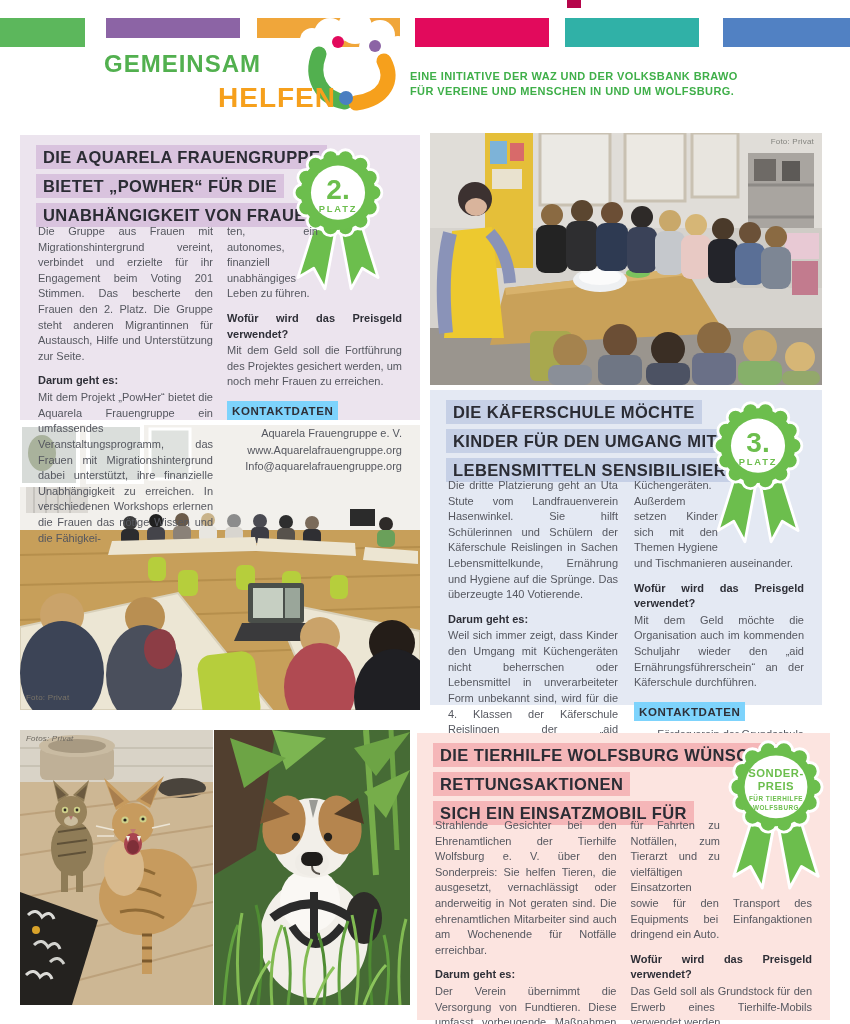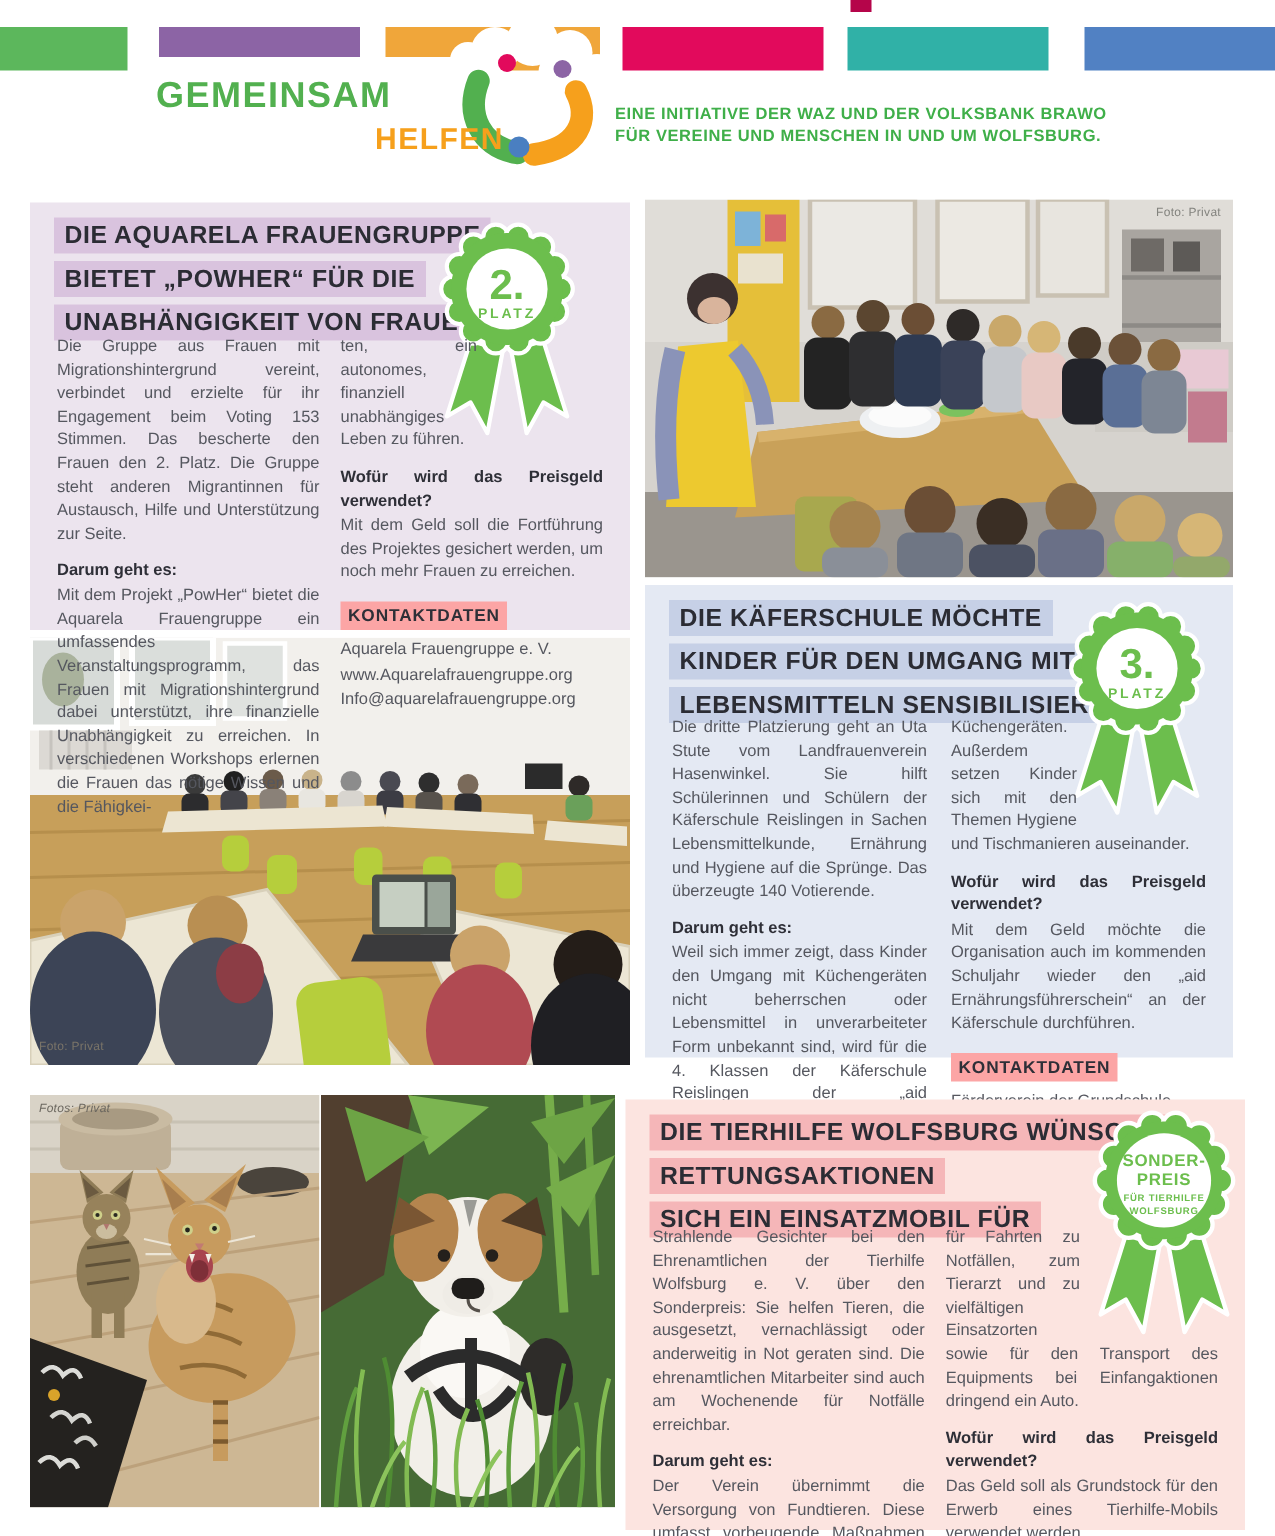--- a/index.html
+++ b/index.html
@@ -4,21 +4,21 @@
 <style>
   html,body{margin:0;padding:0;background:#fff;}
   .page{position:relative;width:850px;height:1024px;background:#ffffff;overflow:hidden;
         font-family:"Liberation Sans",sans-serif;}
   
   .hdr-svg{position:absolute;left:0;top:0;}
   .logo-plate{position:absolute;left:102px;top:38px;width:236px;height:72px;background:#fff;}
   .logo-word1{position:absolute;left:104px;top:50px;width:232px;text-align:left;
       font-size:24px;font-weight:bold;letter-spacing:1px;color:#52b04f;}
   .logo-word2{position:absolute;left:104px;top:82px;width:232px;text-align:right;
-      font-size:20px;font-weight:bold;letter-spacing:1px;color:#f6a01c;}
+      font-size:28px;font-weight:bold;letter-spacing:1px;color:#f6a01c;}
   .smiley{position:absolute;left:293px;top:14px;}
   .tagline{position:absolute;left:410px;top:69px;width:360px;font-size:11px;font-weight:bold;
       color:#3faf49;letter-spacing:0.4px;line-height:1.4;}
   
   .panel{position:absolute;}
   .panel-1{left:20px;top:135px;width:400px;height:285px;background:#ece4ee;}
   .panel-2{left:430px;top:390px;width:392px;height:315px;background:#e4e9f3;}
   .panel-3{left:417px;top:733px;width:413px;height:287px;background:#fce4e0;}
   .headline{position:absolute;left:16px;top:10px;}
   .hl-row{margin-bottom:5px;}
@@ -27,23 +27,23 @@
   .panel-1 .hl{background:#d9c3de;}
   .panel-2 .hl{background:#c6d0e6;}
   .panel-3 .hl{background:#f5b6b8;}
   .cols{position:absolute;left:18px;right:18px;display:flex;gap:14px;}
   .cols-1{top:89px;}
   .cols-2{top:88px;gap:16px;}
   .cols-3{top:85px;}
   .col{flex:1;min-width:0;font-size:11px;line-height:1.42;color:#55575f;text-align:justify;}
   .col p{margin:0 0 9px 0;}
   .subhead{font-weight:bold;color:#2e2f37;margin:0 0 1px 0 !important;}
-  .kontakt{display:inline-block;background:#fca5a5;color:#2e2f37;font-weight:bold;
+  .kontakt{display:inline-block;background:#7dd3fc;color:#2e2f37;font-weight:bold;
       font-size:11.5px;letter-spacing:0.6px;padding:2px 5px 1px 5px;margin:2px 0 3px 0;}
-  .contact{text-align:left;line-height:1.5;}
+  .contact{text-align:right;line-height:1.5;}
   .badge{position:absolute;}
   .badge-1{left:262px;top:6px;width:112px;height:150px;}
   .badge-2{left:272px;top:4px;width:112px;height:150px;}
   .badge-3{left:300px;top:0px;width:118px;height:157px;}
   .badge-spacer{float:right;}
   .sp-1{width:84px;height:70px;}
   .sp-2{width:86px;height:78px;}
   .sp-3{width:92px;height:72px;}
   
   .photo{position:absolute;overflow:hidden;}
@@ -403,21 +403,21 @@
         <circle cx="84" cy="25" r="9"></circle>
           <circle cx="94" cy="39" r="9"></circle>
       </g>
       <circle cx="60" cy="55" r="40" fill="#6cbe4d"></circle>
       <circle cx="60" cy="55" r="29" fill="#ffffff"></circle>
       <text x="60" y="62" text-anchor="middle" class="badge-num">2.</text>
       <text x="60" y="76" text-anchor="middle" class="badge-platz">PLATZ</text>
     </svg>
     <div class="cols cols-1">
       <div class="col">
-        <p>Die Gruppe aus Frauen mit Migrationshintergrund vereint, verbindet und erzielte für ihr Engagement beim Voting 153 Stimmen. Das bescherte den Frauen den 2. Platz. Die Gruppe steht anderen Migrantinnen für Austausch, Hilfe und Unterstützung zur Seite.</p>
+        <p>Die Gruppe aus Frauen mit Migrationshintergrund vereint, verbindet und erzielte für ihr Engagement beim Voting 201 Stimmen. Das bescherte den Frauen den 2. Platz. Die Gruppe steht anderen Migrantinnen für Austausch, Hilfe und Unterstützung zur Seite.</p>
         <p class="subhead">Darum geht es:</p>
         <p>Mit dem Projekt „PowHer“ bietet die Aquarela Frauengruppe ein umfassendes Veranstaltungsprogramm, das Frauen mit Migrationshintergrund dabei unterstützt, ihre finanzielle Unabhängigkeit zu erreichen. In verschiedenen Workshops erlernen die Frauen das nötige Wissen und die Fähigkei-</p>
       </div>
       <div class="col">
         <div class="badge-spacer sp-1"></div>
         <p>ten, ein autonomes, finanziell unabhängiges Leben zu führen.</p>
         <p class="subhead">Wofür wird das Preisgeld verwendet?</p>
         <p>Mit dem Geld soll die Fortführung des Projektes gesichert werden, um noch mehr Frauen zu erreichen.</p>
         <p style="margin-bottom:2px;"><span class="kontakt">KONTAKTDATEN</span></p>
         <p class="contact">

